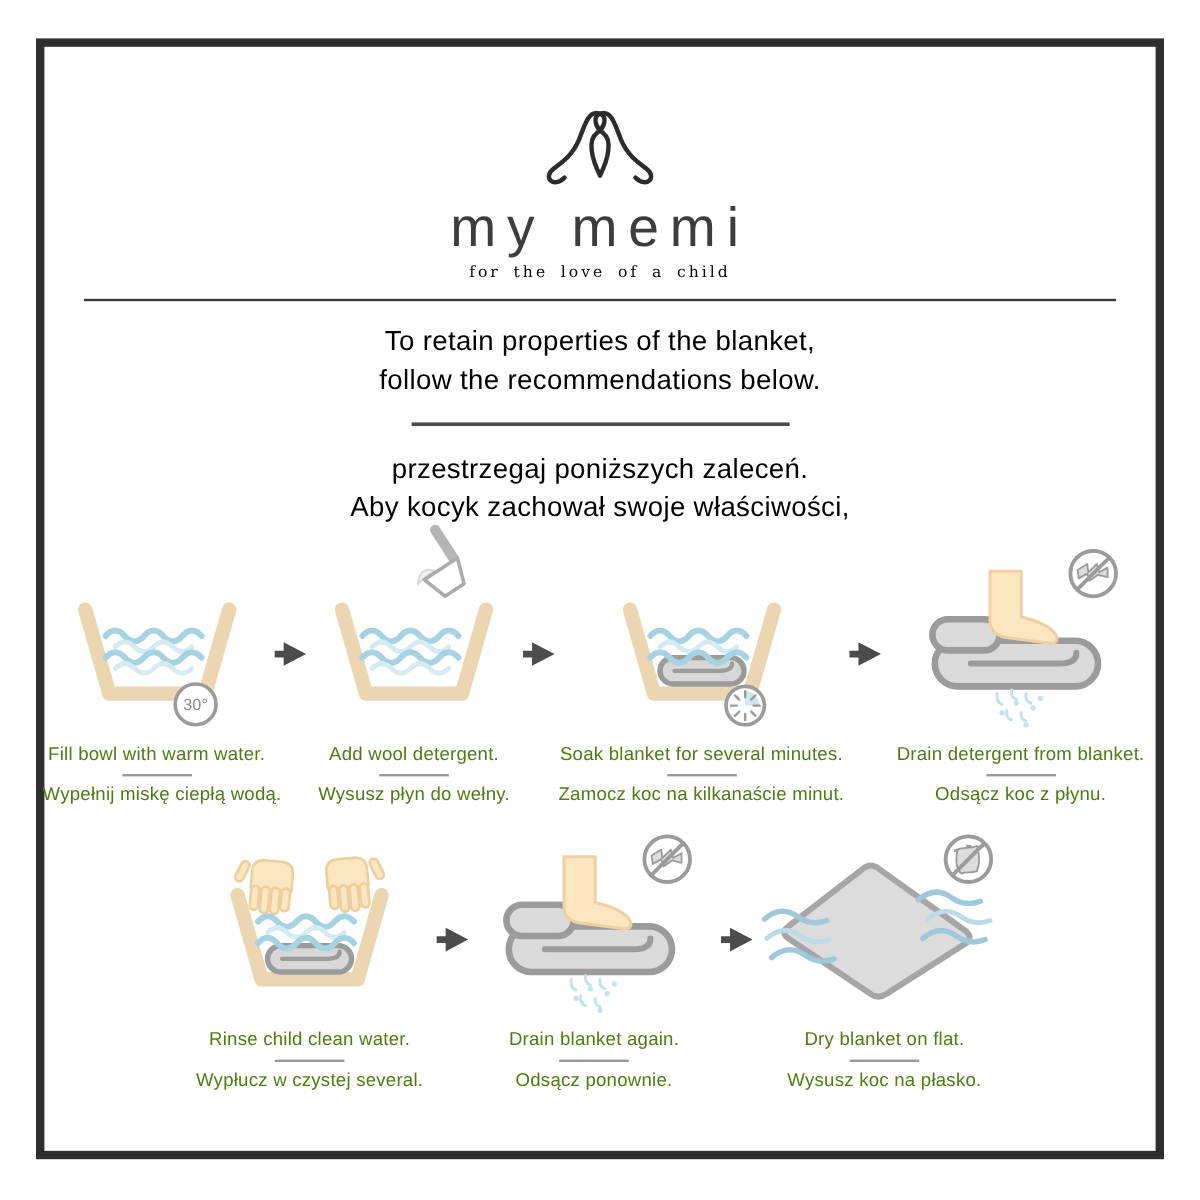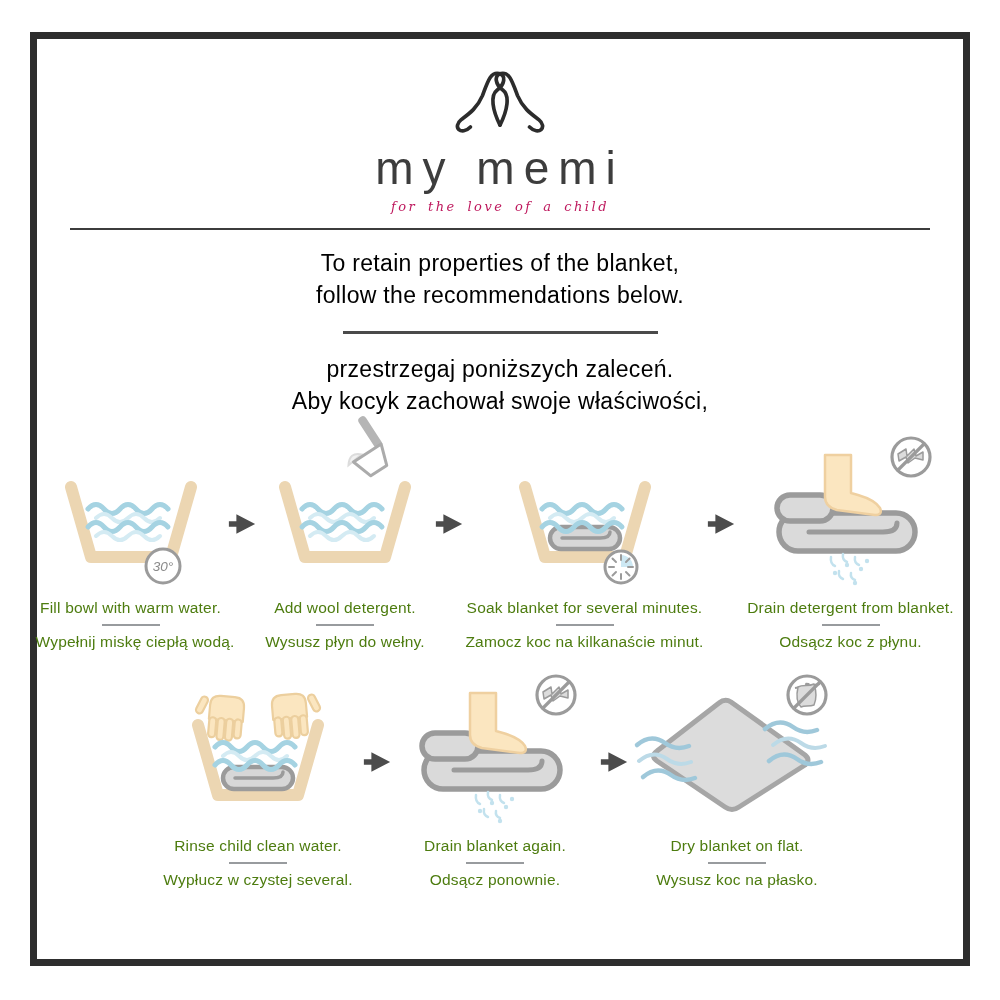--- a/index.html
+++ b/index.html
@@ -1,37 +1,37 @@
 <!DOCTYPE html>
 <html><head>
 <meta charset="utf-8">
 <style>
   html,body{margin:0;padding:0;background:#ffffff;}
   .page{position:relative;width:1000px;height:1000px;background:#fff;
         font-family:"Liberation Sans",sans-serif;overflow:hidden;}
   .frame{position:absolute;left:30px;top:32px;right:30px;bottom:34px;
          border:7px solid #2e2e2e;background:#fff;}
-  .content{padding-top:28px;text-align:center;}
+  .content{padding-top:28px;text-align:center;margin-top:21px;}
 
   
   .monogram{display:block;margin:0 auto;}
   .wordmark{font-size:46px;font-weight:400;color:#3d3d3d;letter-spacing:9px;
             margin-top:4px;line-height:50px;}
-  .tagline{font-family:"DejaVu Serif",serif;font-style:italic;font-size:13px;
-           color:#be185d;letter-spacing:2.5px;word-spacing:4px;margin-top:6px;}
+  .tagline{font-family:"DejaVu Serif",serif;font-size:13px;
+           color:#000000;letter-spacing:2.5px;word-spacing:4px;margin-top:6px;}
 
   .divider-full{height:2px;background:#3c3c3c;margin:14px 33px 0 33px;}
   .heading{font-size:23px;color:#000000;line-height:32px;margin-top:17px;letter-spacing:.3px;}
   .divider-short{width:315px;height:2.5px;background:#4a4a4a;margin:20px auto 19px auto;}
 
   
   .steps-row{display:flex;justify-content:center;align-items:flex-start;margin-top:12px;}
   .steps-row.second{margin-top:16px;}
   .step{flex:0 0 auto;text-align:center;}
-  .step .icon-wrap{height:165px;display:flex;align-items:flex-end;justify-content:center;font-style:italic;}
+  .step .icon-wrap{height:165px;display:flex;align-items:flex-end;justify-content:center;}
   .step svg{display:block;overflow:visible;}
   .arrow{flex:0 0 auto;margin-top:81px;padding:0 1px;}
   .caption{margin-top:5px;}
   .cap-en,.cap-pl{font-size:15.5px;color:#4d7c0f;white-space:nowrap;letter-spacing:.2px;}
   .cap-div{width:58px;height:2px;background:#989b9e;margin:7px auto;}
   .w190{width:190px}.w175{width:175px}.w240{width:240px}.w228{width:228px}
   .w205{width:205px}.w215{width:215px}
   svg text{font-family:"Liberation Sans",sans-serif;}
 </style>
 </head>

